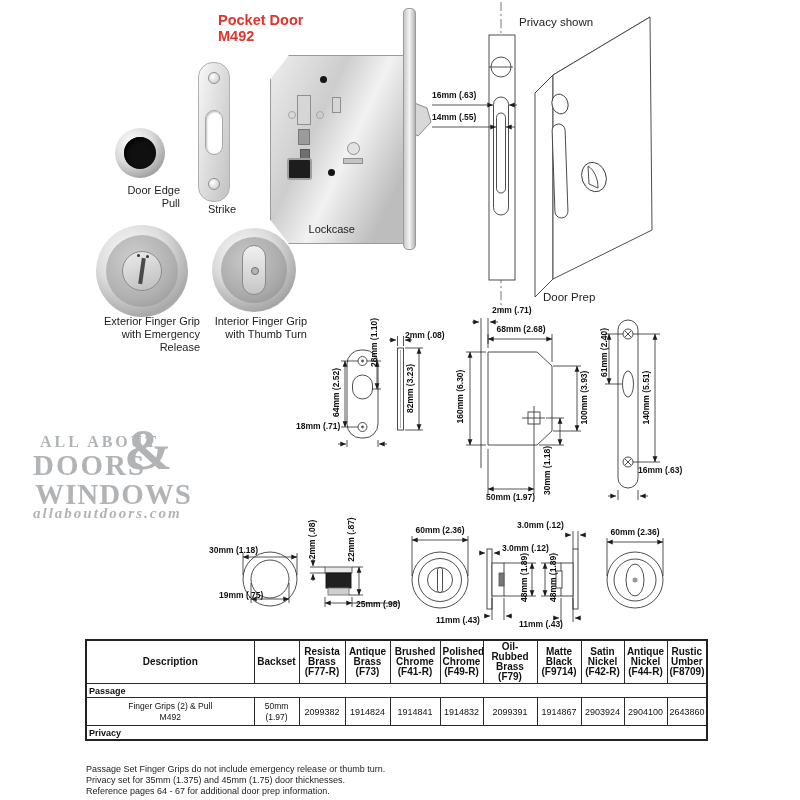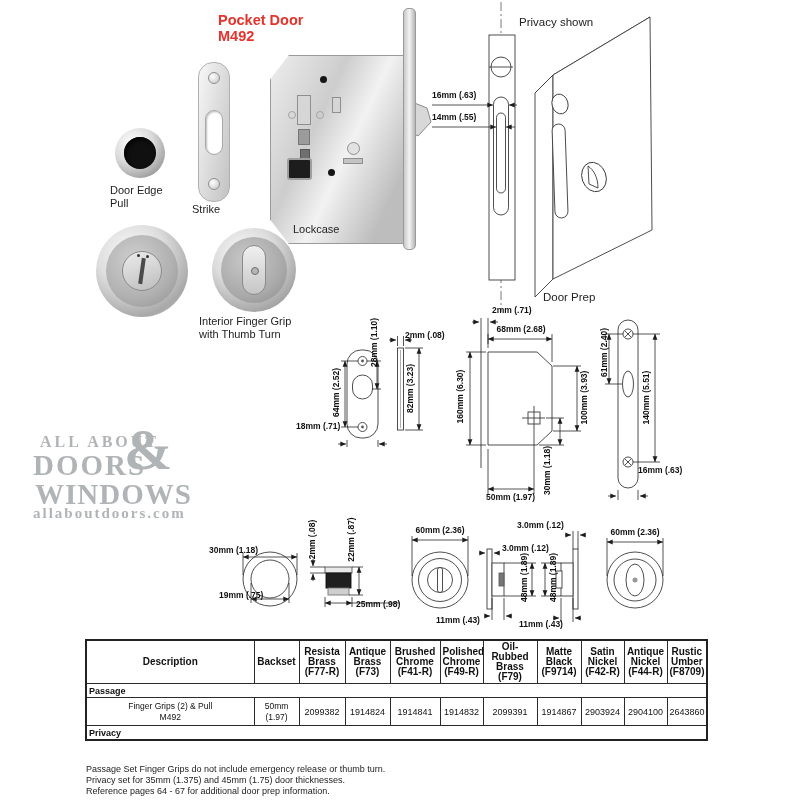--- a/index.html
+++ b/index.html
@@ -1,20 +1,20 @@
 <!DOCTYPE html>
 <html><head>
 <meta charset="utf-8">
 <style>
   html,body{margin:0;padding:0;background:#fff;}
   #page{position:relative;width:800px;height:800px;background:#fff;font-family:"Liberation Sans",sans-serif;overflow:hidden;}
   .abs{position:absolute;}
   
   .title{font-weight:bold;font-size:14.5px;line-height:16px;color:#e4332c;white-space:pre-line;}
-  .lbl{font-size:11px;line-height:13px;color:#222;text-align:left;}
+  .lbl{font-size:11px;line-height:13px;color:#222;text-align:right;}
   .lbl-plain{font-size:11.5px;color:#222;white-space:nowrap;}
   .dim{position:absolute;font-size:8.5px;font-weight:bold;color:#111;white-space:nowrap;line-height:9px;}
   .dim.ctr{text-align:center;}
   .rot{width:70px;text-align:center;transform:rotate(-90deg);}
   
   .photo{position:absolute;}
   .circ{border-radius:50%;position:absolute;}
   .strike-plate{position:absolute;left:198px;top:62px;width:30px;height:138px;border-radius:15px;
     background:linear-gradient(100deg,#f7f7f7,#dcdcdc 50%,#c2c2c2);border:1px solid #b0b0b0;}
   .strike-hole{position:absolute;width:10px;height:10px;border-radius:50%;border:1px solid #8f8f8f;
@@ -270,20 +270,21 @@
   <div class="abs lbl" style="left:293px;top:223px;width:62px;">Lockcase</div>
 
   <div class="photo circ" style="left:96px;top:225px;width:92px;height:92px;background:radial-gradient(circle at 38% 32%,#fafafa,#dedede 40%,#a8a8a8 74%,#d6d6d6);">
     <div class="circ" style="left:10px;top:10px;width:72px;height:72px;background:radial-gradient(circle at 40% 35%,#cfcfcf,#b0b0b0 60%,#8f8f8f);"></div>
     <div class="circ" style="left:26px;top:26px;width:40px;height:40px;background:linear-gradient(160deg,#ececec,#bdbdbd);border:1px solid #8b8b8b;box-sizing:border-box;">
       <div style="position:absolute;left:17px;top:6px;width:4px;height:26px;background:#4a4a4a;transform:rotate(8deg);"></div>
       <div class="circ" style="left:14px;top:2px;width:3px;height:3px;background:#333;"></div>
       <div class="circ" style="left:23px;top:3px;width:3px;height:3px;background:#333;"></div>
     </div>
   </div>
+  <div class="abs lbl" style="left:86px;top:315px;width:114px;">Exterior Finger Grip with Emergency Release</div>
 
   <div class="photo circ" style="left:212px;top:228px;width:84px;height:84px;background:radial-gradient(circle at 38% 32%,#fafafa,#dcdcdc 40%,#a4a4a4 76%,#d4d4d4);">
     <div class="circ" style="left:9px;top:9px;width:66px;height:66px;background:radial-gradient(circle at 40% 35%,#c9c9c9,#a9a9a9 62%,#8a8a8a);"></div>
     <div style="position:absolute;left:30px;top:17px;width:24px;height:50px;border-radius:12px;background:linear-gradient(180deg,#f0f0f0,#c6c6c6);border:1px solid #8a8a8a;box-sizing:border-box;">
       <div class="circ" style="left:8px;top:21px;width:6px;height:6px;background:#b5b5b5;border:1px solid #6f6f6f;"></div>
     </div>
   </div>
   <div class="abs lbl" style="left:199px;top:315px;width:108px;">Interior Finger Grip with Thumb Turn</div>
 
   <div class="abs lbl-plain" style="left:519px;top:16px;">Privacy shown</div>
@@ -322,21 +323,21 @@
   <div class="dim rot" style="left:489px;top:573px;">48mm (1.89)</div>
   <div class="dim rot" style="left:518px;top:573px;">48mm (1.89)</div>
   <div class="dim" style="left:436px;top:616px;">11mm (.43)</div>
   <div class="dim" style="left:519px;top:620px;">11mm (.43)</div>
 
   <div>
     <div class="logo-t" style="left:40px;top:433px;font-size:16px;letter-spacing:3px;">ALL ABOUT</div>
     <div class="logo-t" style="left:124px;top:424px;font-size:58px;line-height:52px;">&amp;</div>
     <div class="logo-t" style="left:33px;top:449px;font-size:29px;letter-spacing:2px;">DOORS</div>
     <div class="logo-t" style="left:35px;top:478px;font-size:29px;letter-spacing:1px;">WINDOWS</div>
-    <div class="logo-t" style="left:33px;top:505px;font-size:15px;letter-spacing:2px;">allaboutdoors.com</div>
+    <div class="logo-t" style="left:33px;top:505px;font-size:15px;letter-spacing:2px;font-style:italic;">allaboutdoors.com</div>
   </div>
 
   <table class="spec abs" style="left:85px;top:639px;">
     <colgroup>
       <col style="width:168px">
         <col style="width:45px">
         <col style="width:46px">
         <col style="width:45px">
       <col style="width:50px">
         <col style="width:43px">

